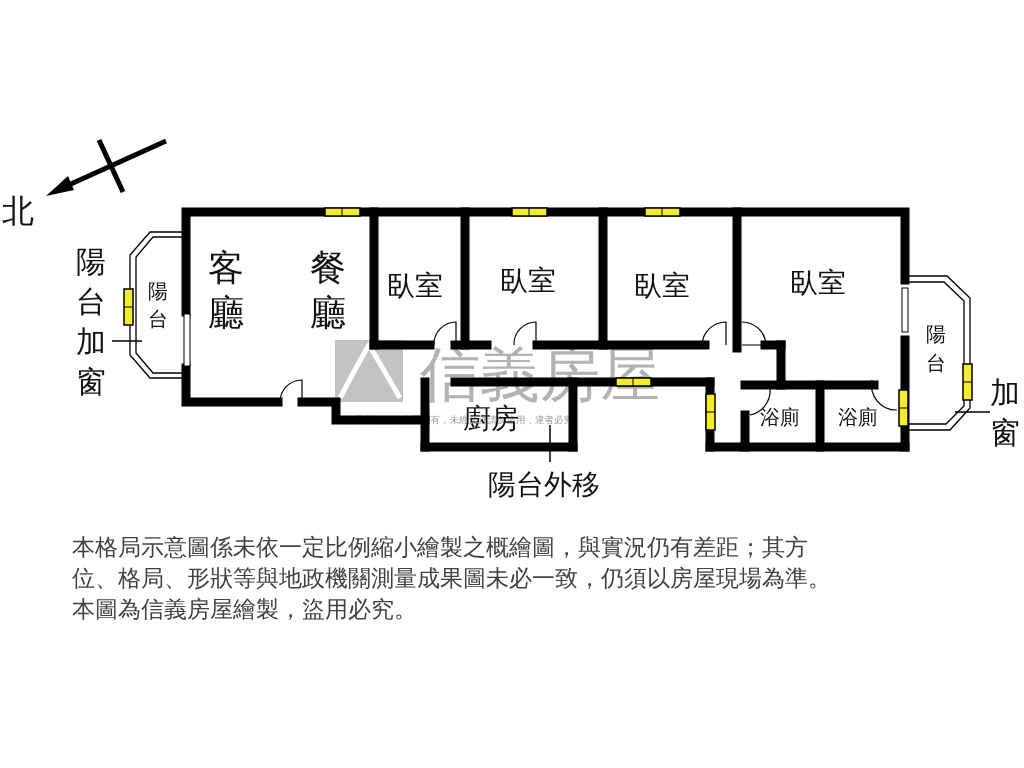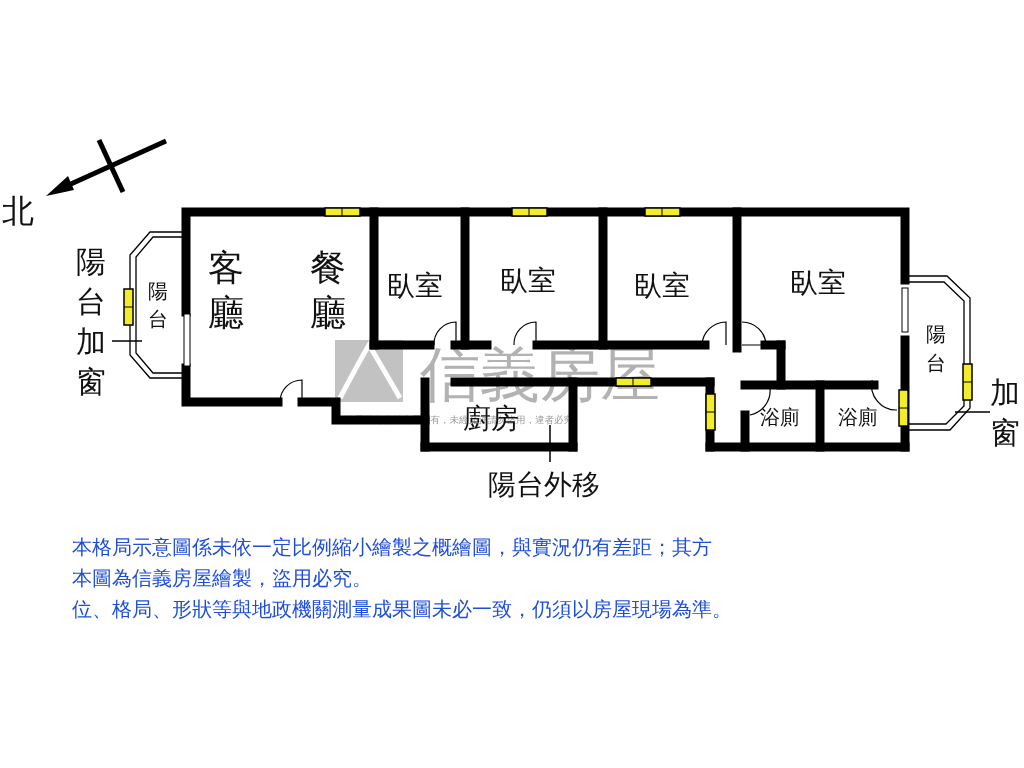--- a/index.html
+++ b/index.html
@@ -8,21 +8,21 @@
     .wall { stroke: #000; stroke-width: 9; fill: none; stroke-linecap: square; }
     .balc { stroke: #000; stroke-width: 1.3; fill: none; }
     .thin { stroke: #000; stroke-width: 1.5; fill: none; }
     .win { fill: #f2ec2a; stroke: #000; stroke-width: 1.5; }
     .door { stroke: #000; stroke-width: 1.2; fill: none; }
     .lbl { font-family: "DejaVu Sans", sans-serif; fill: #111; }
     .wm-text { font-family: "DejaVu Sans", sans-serif; fill: #8a8a8a; opacity: 0.65; }
     .wm-small { font-family: "DejaVu Sans", sans-serif; fill: #999; }
     .disclaimer {
       position: absolute; left: 72px; top: 532px; width: 900px;
-      font-family: "DejaVu Sans", sans-serif; font-size: 20px; line-height: 31px; color: #1d4ed8;
+      font-family: "DejaVu Sans", sans-serif; font-size: 23px; line-height: 31px; color: #404040;
     }
     .disclaimer div { white-space: nowrap; }
   </style>
 </head>
 <body>
 
 <svg id="plan" viewBox="0 0 1024 768" xmlns="http://www.w3.org/2000/svg">
 
   <g>
     <rect x="335" y="340" width="68" height="62" fill="#a8a8a8" opacity="0.7"></rect>
@@ -137,15 +137,15 @@
     <text class="lbl" x="76" y="352" font-size="30">加</text>
     <text class="lbl" x="76" y="392" font-size="30">窗</text>
     <text class="lbl" x="990" y="403" font-size="30">加</text>
     <text class="lbl" x="990" y="443" font-size="30">窗</text>
     <text class="lbl" x="488" y="494" font-size="28">陽台外移</text>
   </g>
 </svg>
 
 <div class="disclaimer">
   <div>本格局示意圖係未依一定比例縮小繪製之概繪圖，與實況仍有差距；其方</div>
+  <div>位、格局、形狀等與地政機關測量成果圖未必一致，仍須以房屋現場為準。</div>
   <div>本圖為信義房屋繪製，盜用必究。</div>
-  <div>位、格局、形狀等與地政機關測量成果圖未必一致，仍須以房屋現場為準。</div>
 </div>
 
 </body></html>

